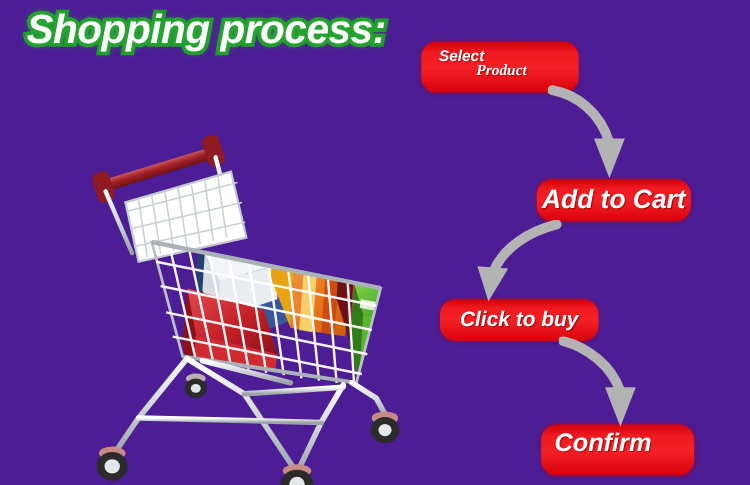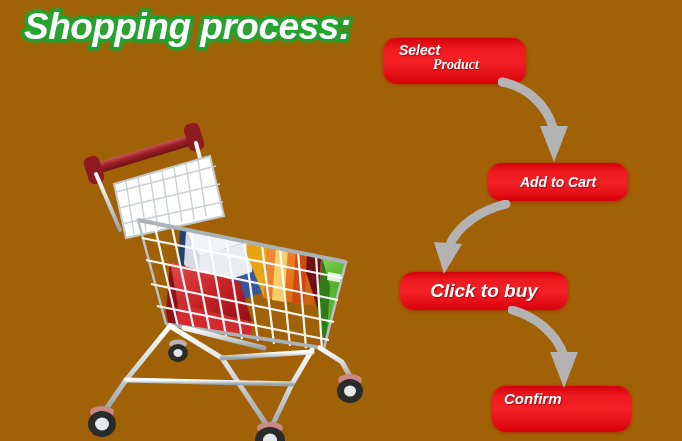--- a/index.html
+++ b/index.html
@@ -7,21 +7,21 @@
     padding: 0;
     background: #ffffff;
   }
   body {
     font-family: "Liberation Sans", sans-serif;
   }
   #canvas {
     position: relative;
     width: 682px;
     height: 441px;
-    background: #a16207;
+    background: #4c1d95;
     overflow: hidden;
   }
 
   
   #title {
     position: absolute;
     left: 24px;
     top: 6px;
     font-size: 37px;
     font-weight: bold;
@@ -62,34 +62,34 @@
 
   #box-select {
     left: 383px;  top: 38px;  width: 143px; height: 46px;
     padding: 5px 0 0 16px;
     font-size: 14px;
   }
   #box-select .line-2 { padding-left: 34px; margin-top: 1px; font-family: Liberation Serif, serif; }
 
   #box-cart {
     left: 488px; top: 163px; width: 140px; height: 38px;
-    font-size: 14px;
+    font-size: 24px;
     display: flex; align-items: center; justify-content: center;
   }
 
   #box-click {
-    left: 400px; top: 272px; width: 168px; height: 38px;
+    left: 400px; top: 272px; width: 144px; height: 38px;
     font-size: 19px;
     display: flex; align-items: center; justify-content: center;
   }
 
   #box-confirm {
     left: 492px; top: 386px; width: 139px; height: 46px;
     padding: 5px 0 0 12px;
-    font-size: 15px;
+    font-size: 23px;
   }
   #box-confirm .line-2 { padding-left: 34px; margin-top: 1px; }
 
   
   .arrow-svg {
     position: absolute;
     pointer-events: none;
   }
   #arrow-1 { left: 498px; top: 76px;  width: 92px;  height: 92px; }
   #arrow-2 { left: 412px; top: 200px; width: 100px; height: 78px; }

